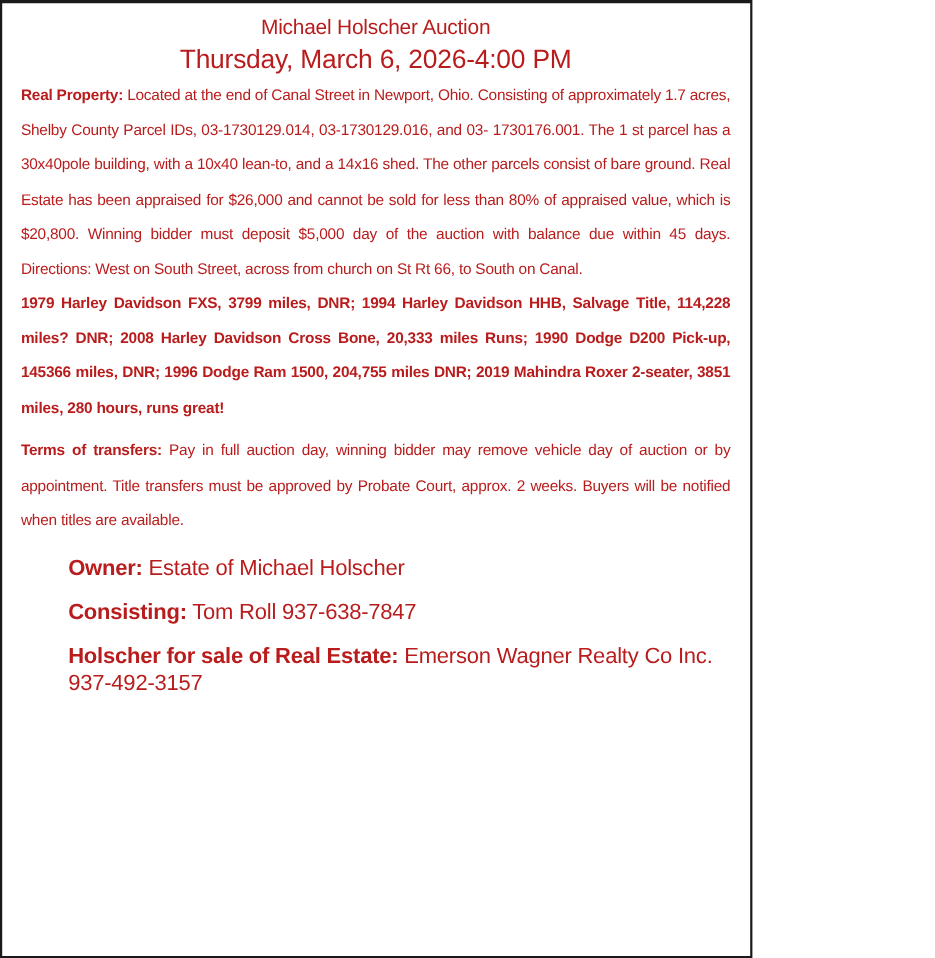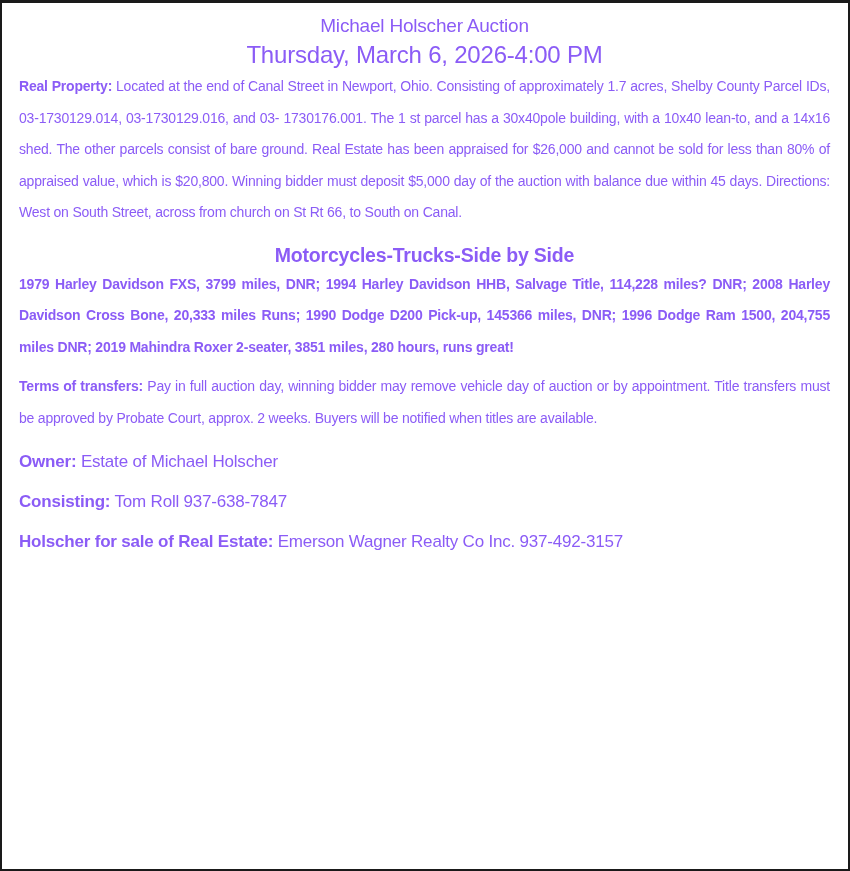--- a/index.html
+++ b/index.html
@@ -7,26 +7,26 @@
       padding: 0;
       background: #ffffff;
     }
     body {
       width: 850px;
       height: 871px;
       overflow: hidden;
     }
     .ad {
       box-sizing: border-box;
-      width: 850px;
+      width: 684px;
       height: 871px;
       border: 2px solid #1a1a1a;
       border-top-width: 3px;
       background: #ffffff;
-      color: #8b5cf6;
+      color: #b91c1c;
       font-family: "Liberation Sans", sans-serif;
       padding: 6px 18px 0 17px;
       letter-spacing: -0.2px;
     }
     .center { text-align: center; }
     .h1 {
       font-size: 19px;
       line-height: 26px;
       margin-top: 4px;
     }
@@ -50,35 +50,35 @@
     .section-gap { margin-top: 8px; }
     .subhead {
       font-size: 19.5px;
       font-weight: bold;
       line-height: 28px;
       text-align: center;
       margin-top: 12px;
     }
     .tight { margin-top: 0; font-weight: bold; }
     .contact {
-      font-size: 17px;
+      font-size: 20px;
       line-height: 24px;
       margin-top: 16px;
+      margin-left: 43px;
     }
   </style>
 </head>
 <body>
 
 <div class="ad">
   <div class="center h1">Michael Holscher Auction</div>
   <div class="center h2">Thursday, March 6, 2026-4:00 PM</div>
 
   <p class="para"><span class="label">Real Property:</span><span> Located at the end of Canal Street in Newport, Ohio. Consisting of approximately 1.7 acres, Shelby County Parcel IDs, 03-1730129.014, 03-1730129.016, and 03- 1730176.001. The 1 st parcel has a 30x40pole building, with a 10x40 lean-to, and a 14x16 shed. The other parcels consist of bare ground. Real Estate has been appraised for $26,000 and cannot be sold for less than 80% of appraised value, which is $20,800. Winning bidder must deposit $5,000 day of the auction with balance due within 45 days. Directions: West on South Street, across from church on St Rt 66, to South on Canal.</span></p>
 
-  <div class="subhead">Motorcycles-Trucks-Side by Side</div>
   <p class="para tight">1979 Harley Davidson FXS, 3799 miles, DNR; 1994 Harley Davidson HHB, Salvage Title, 114,228 miles? DNR; 2008 Harley Davidson Cross Bone, 20,333 miles Runs; 1990 Dodge D200 Pick-up, 145366 miles, DNR; 1996 Dodge Ram 1500, 204,755 miles DNR; 2019 Mahindra Roxer 2-seater, 3851 miles, 280 hours, runs great!</p>
 
   <p class="para section-gap"><span class="label">Terms of transfers:</span><span> Pay in full auction day, winning bidder may remove vehicle day of auction or by appointment. Title transfers must be approved by Probate Court, approx. 2 weeks. Buyers will be notified when titles are available.</span></p>
 
   <div class="contact"><span class="label">Owner:</span><span> Estate of Michael Holscher</span></div>
   <div class="contact"><span class="label">Consisting:</span><span> Tom Roll 937-638-7847</span></div>
   <div class="contact"><span class="label">Holscher for sale of Real Estate:</span><span> Emerson Wagner Realty Co Inc. 937-492-3157</span></div>
 </div>
 
 </body></html>

